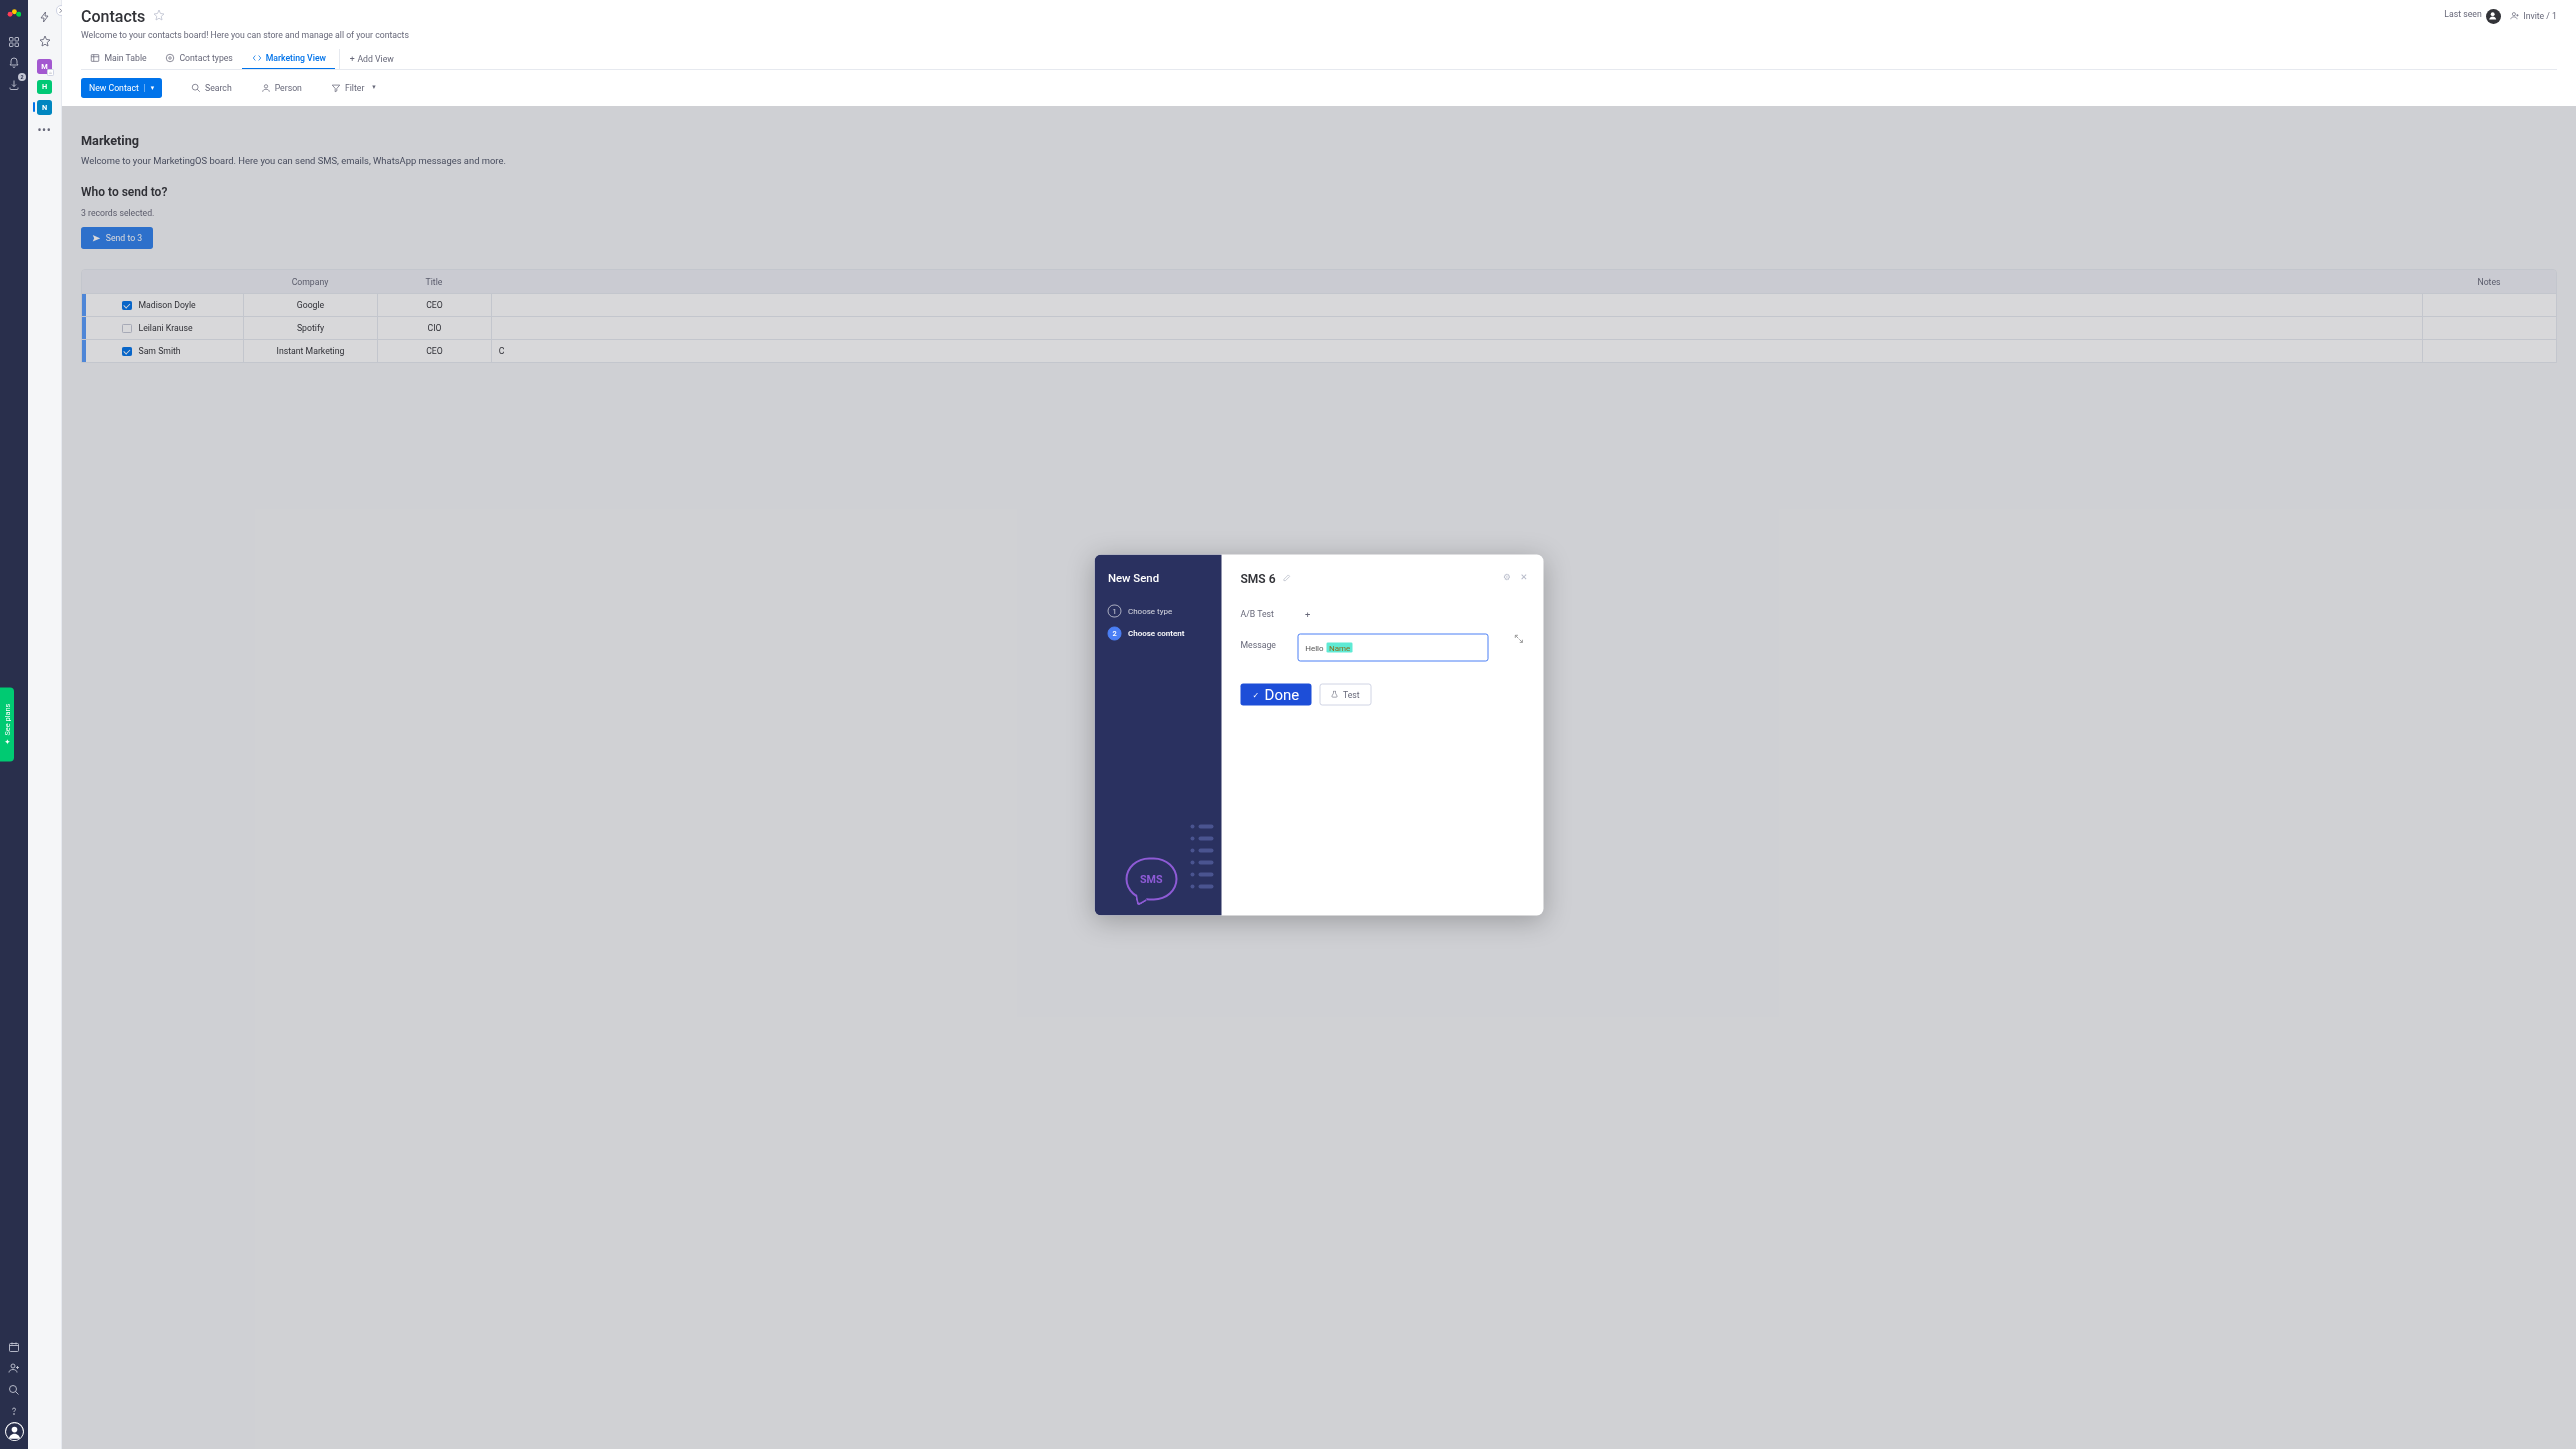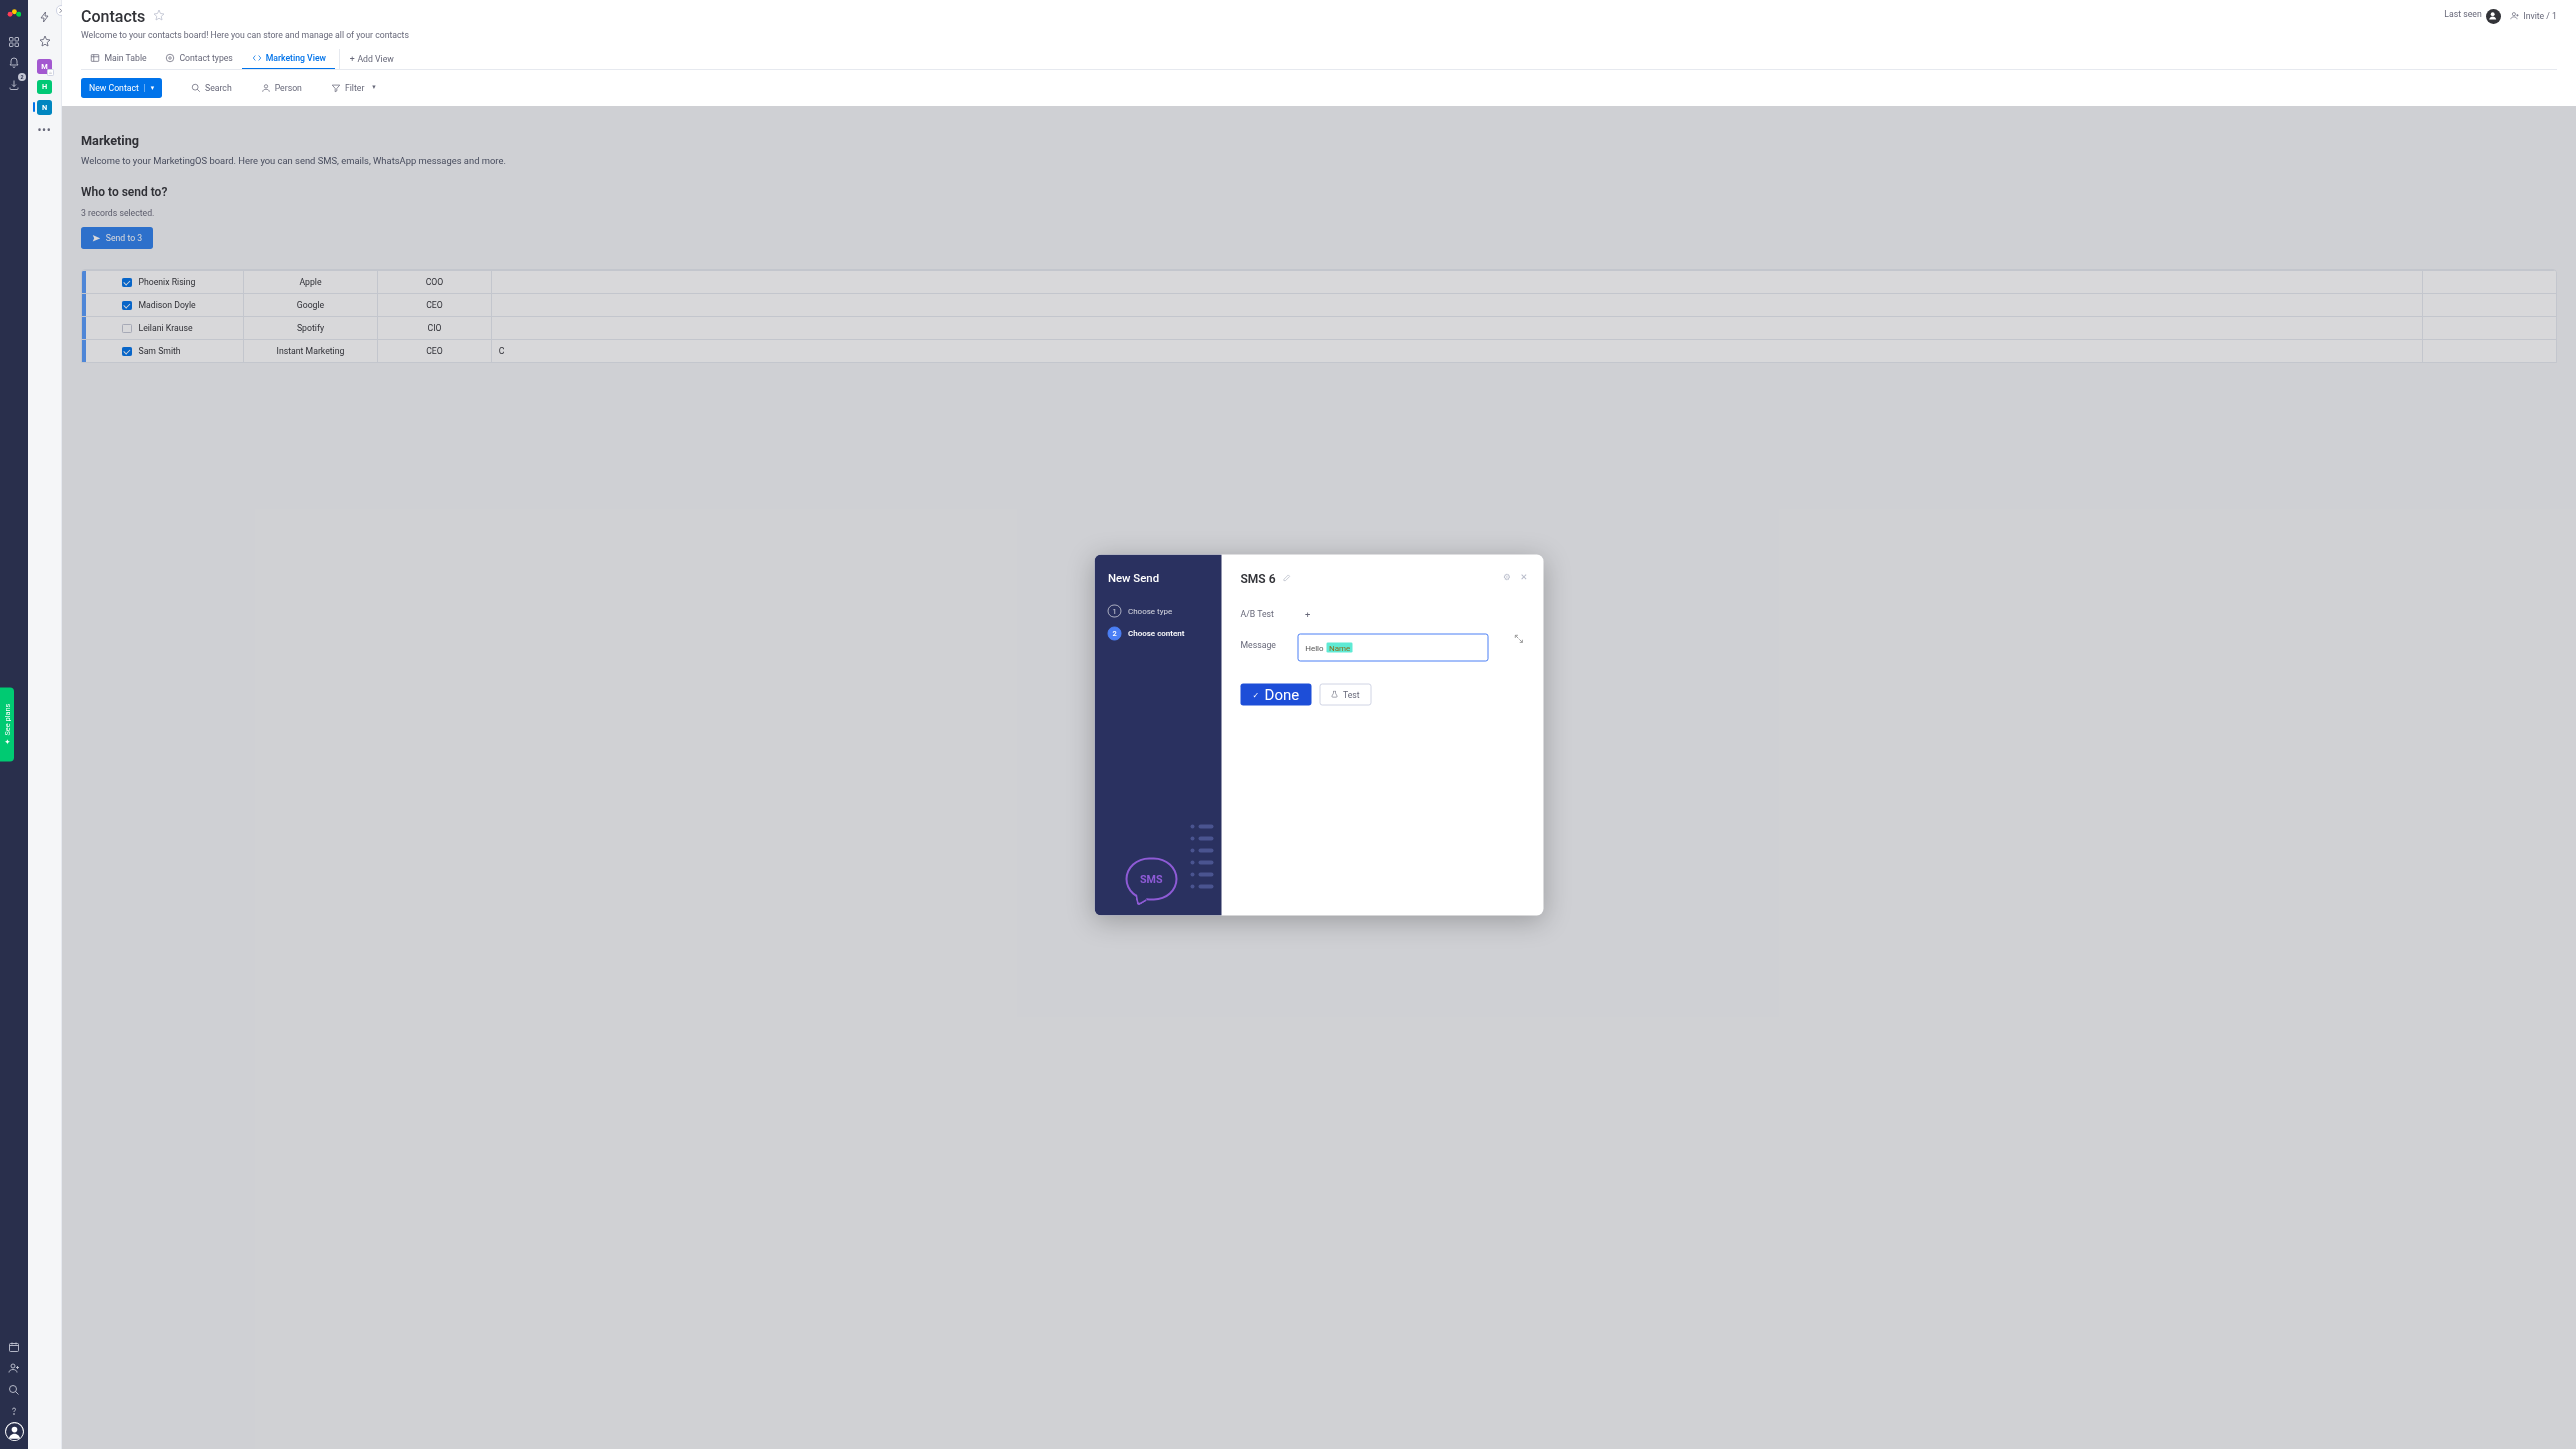--- a/index.html
+++ b/index.html
@@ -317,32 +317,29 @@
     <div class="who-title">Who to send to?</div>
     <div class="sel-text">3 records selected.</div>
     <button class="send-btn">
       <svg viewBox="0 0 24 24">
           <path d="M2 21l21-9L2 3l4 9-4 9z"></path>
         </svg>
       <span>Send to 3</span>
     </button>
 
     <div class="tbl">
+      <div class="thead">
+        <div></div>
+        <div></div>
+        <div>Company</div>
+        <div>Title</div>
+        <div></div>
+        <div>Notes</div>
+      </div>
       <div id="table-rows">
-          <div class="trow">
-    <div></div>
-    <div class="namecell">
-      <div class="chk checked"></div>
-      <span>Phoenix Rising</span>
-    </div>
-    <div class="ccell">Apple</div>
-    <div class="ccell">COO</div>
-    <div class="ccell" style="justify-content:flex-start;padding-left:6.7px;"></div>
-    <div class="ccell"></div>
-          </div>
           <div class="trow">
     <div></div>
     <div class="namecell">
       <div class="chk checked"></div>
       <span>Madison Doyle</span>
     </div>
     <div class="ccell">Google</div>
     <div class="ccell">CEO</div>
     <div class="ccell" style="justify-content:flex-start;padding-left:6.7px;"></div>
     <div class="ccell"></div>

